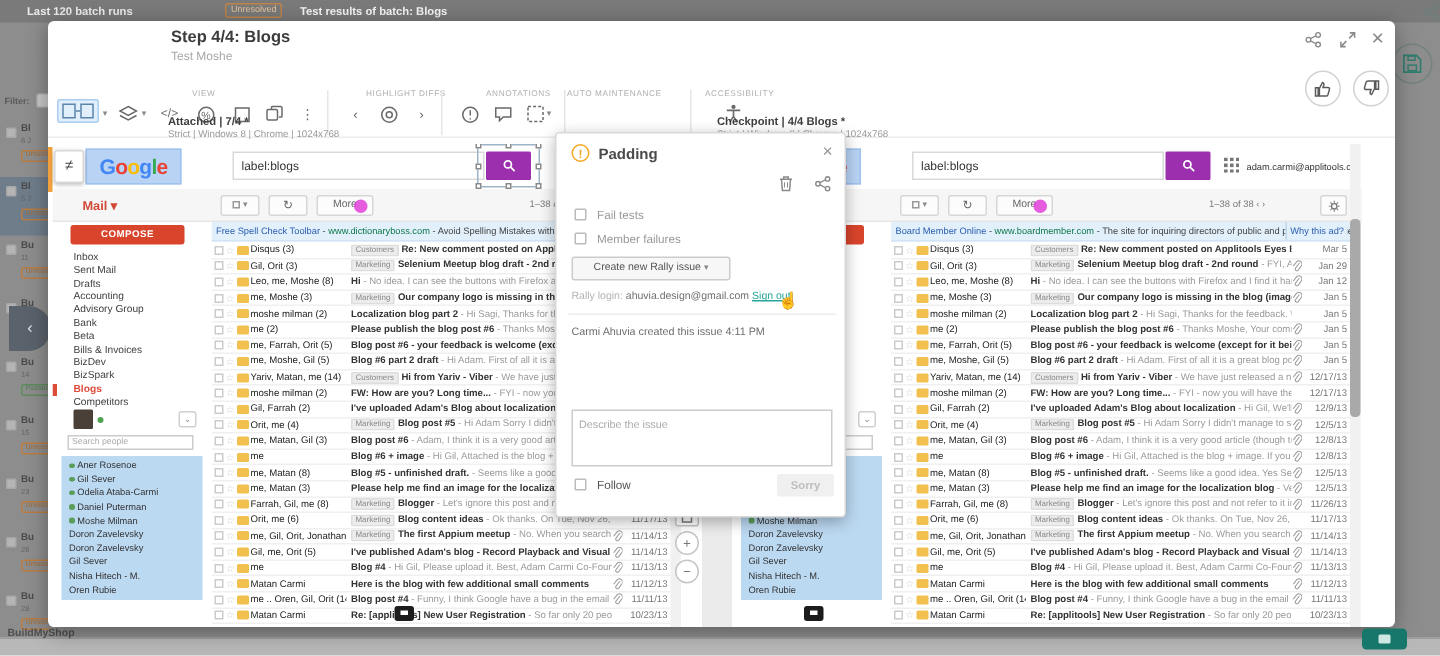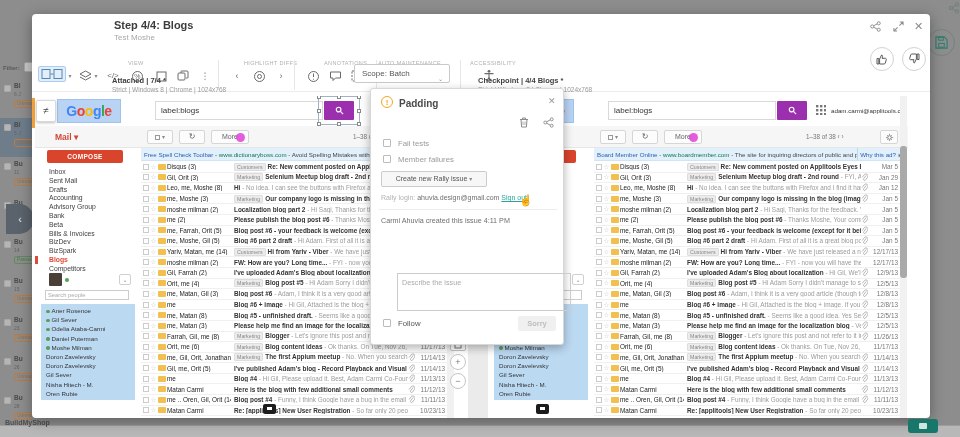--- a/index.html
+++ b/index.html
@@ -90,36 +90,41 @@
   .dlg-warn{position:absolute;left:10px;top:7px;width:12px;height:12px;border:1.4px solid #f5a623;border-radius:50%;color:#f5a623;font-size:8px;font-weight:bold;text-align:center;line-height:11px;}
   .dlg-title{position:absolute;left:28px;top:9px;font-size:10px;font-weight:bold;color:#4a4a4a;}
   .dlg-x{position:absolute;left:177px;top:7px;font-size:9px;color:#999;}
   .dlg-ic{position:absolute;top:28px;color:#8a8a8a;}
   .dlg-cb{position:absolute;left:12px;width:8px;height:8px;border:1px solid #bbb;border-radius:1px;}
   .dlg-cbl{position:absolute;left:27px;font-size:7.8px;color:#9a9a9a;}
   .dlg-create{position:absolute;left:10px;top:82px;width:106px;height:16px;background:#f7f7f7;border:1px solid #ccc;border-radius:2px;font-size:7px;color:#555;line-height:14px;text-align:center;}
   .dlg-rally{position:absolute;left:10px;top:105px;font-size:7px;white-space:nowrap;}
   .dlg-div{position:absolute;left:8px;top:120px;width:178px;height:1px;background:#ececec;}
   .dlg-carmi{position:absolute;left:10px;top:127px;font-size:7.2px;color:#6e6e6e;}
-  .dlg-ta{position:absolute;left:10px;top:184px;width:174px;height:38px;border:1px solid #ccc;font-size:7.2px;color:#aaa;padding:4px;margin-left:16px;}
+  .dlg-ta{position:absolute;left:10px;top:184px;width:174px;height:38px;border:1px solid #ccc;font-size:7.2px;color:#aaa;padding:4px;}
   .dlg-follow{position:absolute;left:27px;top:230px;font-size:7.8px;color:#555;}
   .dlg-post{position:absolute;left:147px;top:227px;width:38px;height:15px;background:#f0f0f0;border-radius:2px;color:#bdbdbd;font-size:7.5px;font-weight:bold;text-align:center;line-height:15px;}
   .hand{position:absolute;left:148px;top:105px;font-size:11px;color:#222;z-index:6;}
   .teal{color:#26a69a;text-decoration:underline;}
   
   .zctl{position:absolute;left:450px;width:16px;background:#fff;border:1px solid #c5c5c5;color:#777;text-align:center;z-index:4;}
   .difffab-bar{position:absolute;left:32px;top:98px;width:3px;height:30px;background:#f0a13c;z-index:4;}
   .difffab{position:absolute;left:36px;top:100px;width:20px;height:22px;background:#fff;border:1px solid #d8d8d8;border-radius:2px;box-shadow:0 1px 3px rgba(0,0,0,.25);font-size:10px;color:#444;text-align:center;line-height:20px;z-index:4;}
   svg{display:block;}
 </style>
 </head>
 <body>
 
 <div class="stage">
 
+  <div class="topbar">
+    <span class="t1">Last 120 batch runs</span>
+    <span class="badge-unres">Unresolved</span>
+    <span class="t2">Test results of batch: Blogs</span>
+  </div>
   <div class="sidebar" id="sidebar">
     <span class="filter-row">Filter:</span>
     <span class="filter-input"></span>
   <div class="sb-item" style="top: 64px;">
         <div class="sb-cb"></div>
         <div class="sb-t">Bl</div>
         <div class="sb-s">6 J</div>
         <div class="sb-b">Unresolved</div>
       </div>
       <div class="sb-item sel" style="top: 103px;">
@@ -276,21 +281,20 @@
         </svg>
     </div>
     <div class="tb-ic" style="left:316px;">
       <svg width="12" height="12" viewBox="0 0 12 12" style="margin:2px auto">
           <rect x="1" y="1" width="10" height="10" fill="none" stroke="#6a6a6a" stroke-dasharray="2 1.4"></rect>
         </svg>
     </div>
     <span class="tb-ic caret" style="left:330px;width:8px;">▾</span>
     <div class="tb-div" style="left:344px;"></div>
 
-    <div class="scope"><span>Scope: Batch</span><span class="caret">⌄</span></div>
     <div class="tb-div" style="left:428px;"></div>
     <div class="tb-ic" style="left:448px;">
       <svg width="14" height="14" viewBox="0 0 14 14" style="margin:1px auto">
           <circle cx="7" cy="2.3" r="1.4" fill="#6a6a6a"></circle>
           <path d="M2.5 4.6h9M7 4.6v4M7 8.6 4.6 12.4M7 8.6l2.4 3.8" fill="none" stroke="#6a6a6a" stroke-width="1.1"></path>
         </svg>
     </div>
   </div>
 
   <div class="thumb-btn" style="left:870px;">

